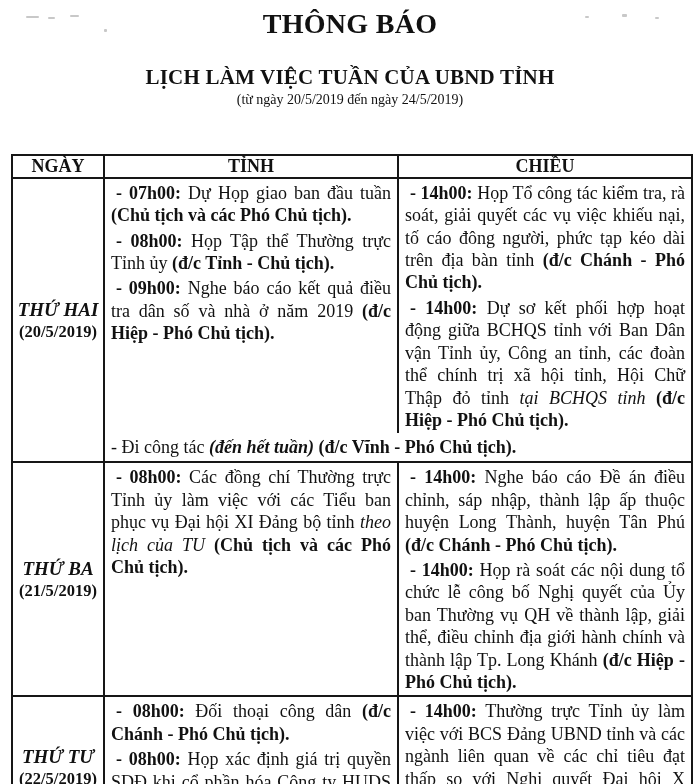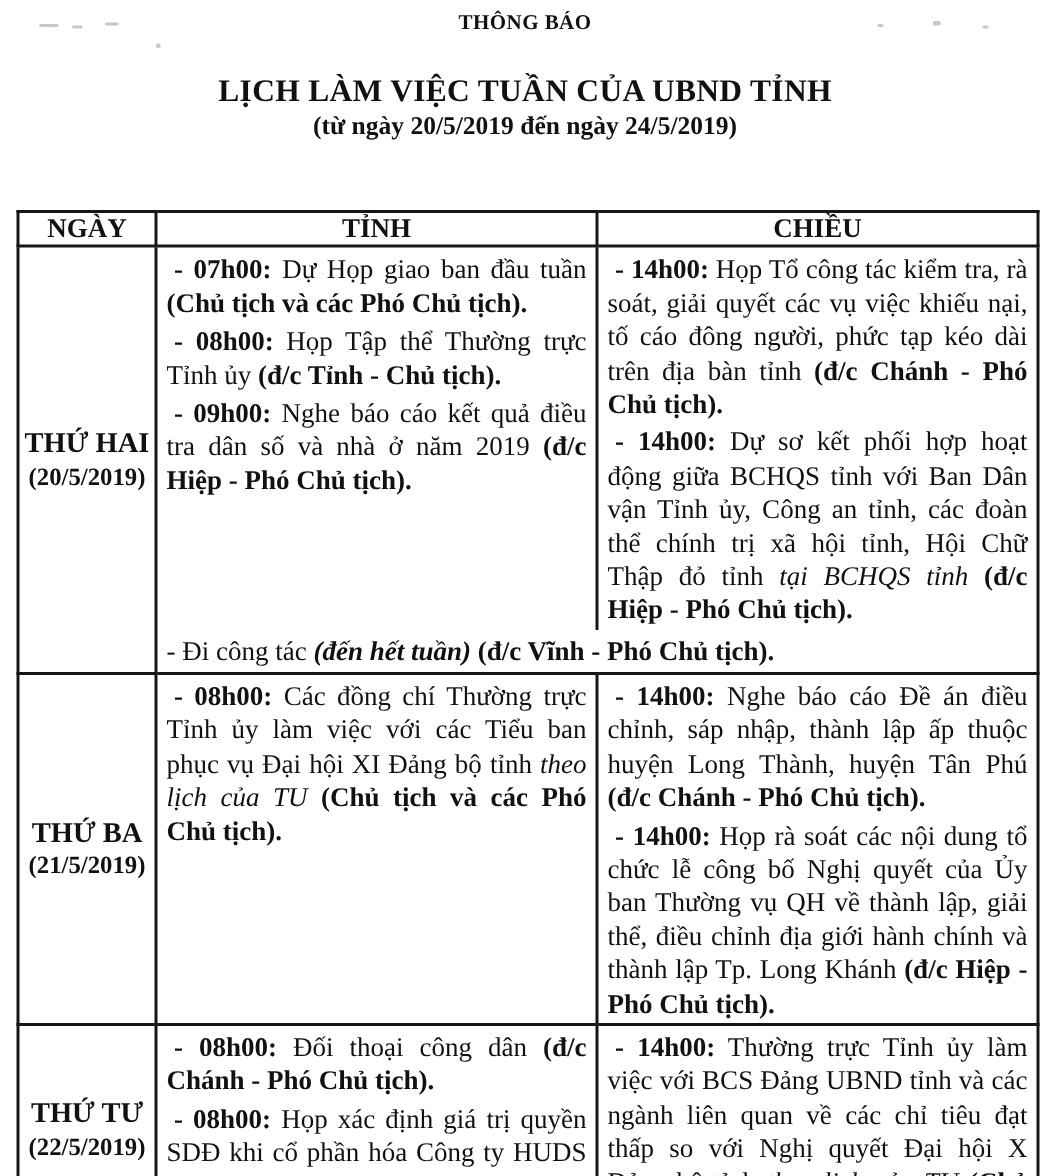--- a/index.html
+++ b/index.html
@@ -6,38 +6,38 @@
   body{
     width:700px;height:784px;
     background:#ffffff;color:#111;
     font-family:"Liberation Serif","DejaVu Serif",serif;
     position:relative;overflow:hidden;
   }
   
   .speck{position:absolute;background:#9a9a9a;opacity:.55;border-radius:1px;}
 
   .doc-header{text-align:center;padding-top:7px;line-height:1.22;}
-  .doc-title{font-size:14px;font-weight:bold;letter-spacing:.3px;}
+  .doc-title{font-size:28px;font-weight:bold;letter-spacing:.3px;}
   .doc-subtitle{font-size:21px;font-weight:bold;letter-spacing:.2px;margin-top:24px;}
-  .doc-daterange{font-size:17px;font-weight:bold;}
+  .doc-daterange{font-size:14px;font-weight:normal;}
 
   table.schedule{
     border-collapse:collapse;table-layout:fixed;
     margin:46px 0 0 11px;width:680px;
   }
   .schedule col.c-day{width:92px;}
   .schedule col.c-half{width:294px;}
   .schedule th,.schedule td{border:2px solid #161616;}
   .schedule th{
     font-size:18px;font-weight:bold;height:17px;padding:0;text-align:center;
   }
   td.day-cell{
     text-align:center;vertical-align:middle;font-weight:bold;padding:0 2px;
   }
-  .day-name{font-size:19px;line-height:1.2;}
+  .day-name{font-size:19px;line-height:1.2;font-style:italic;}
   .day-date{font-size:16.5px;line-height:1.2;}
   td.content-cell{
     vertical-align:top;padding:3px 6px 2px 6px;
     font-size:18px;line-height:22.4px;text-align:justify;
   }
   .item{margin-bottom:3px;text-indent:5px;}
   .item:last-child{margin-bottom:0;}
   td.span-cell{
     vertical-align:middle;padding:2px 6px;font-size:18px;line-height:22px;
     text-align:left;

